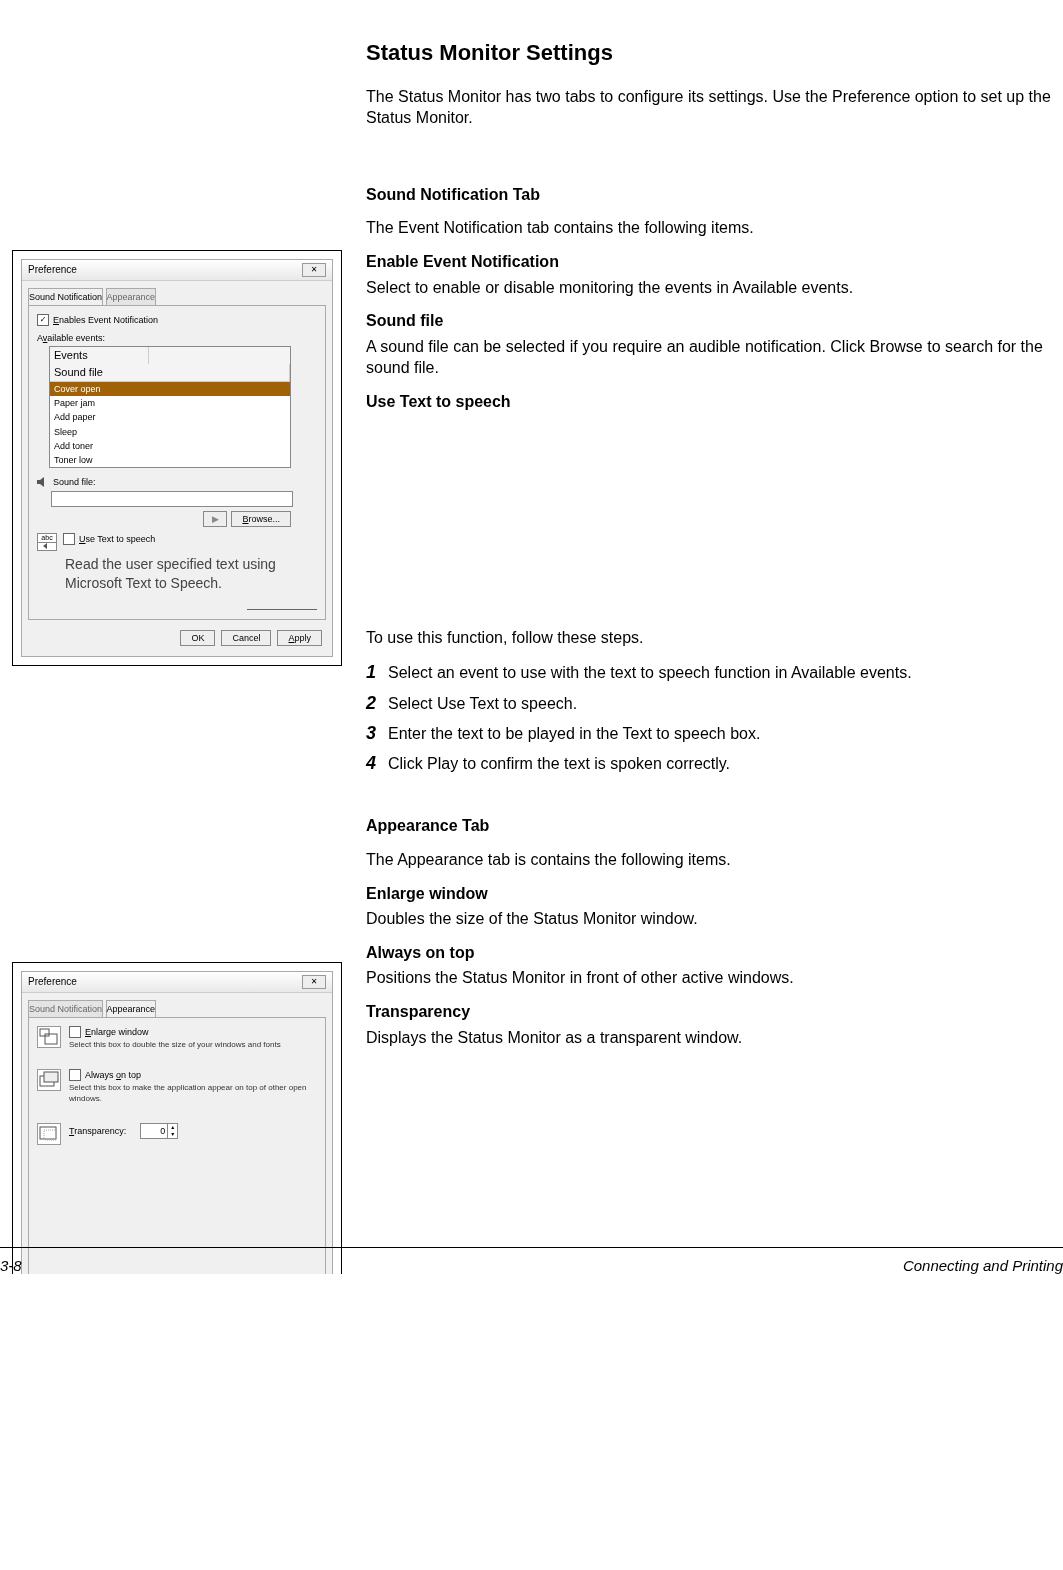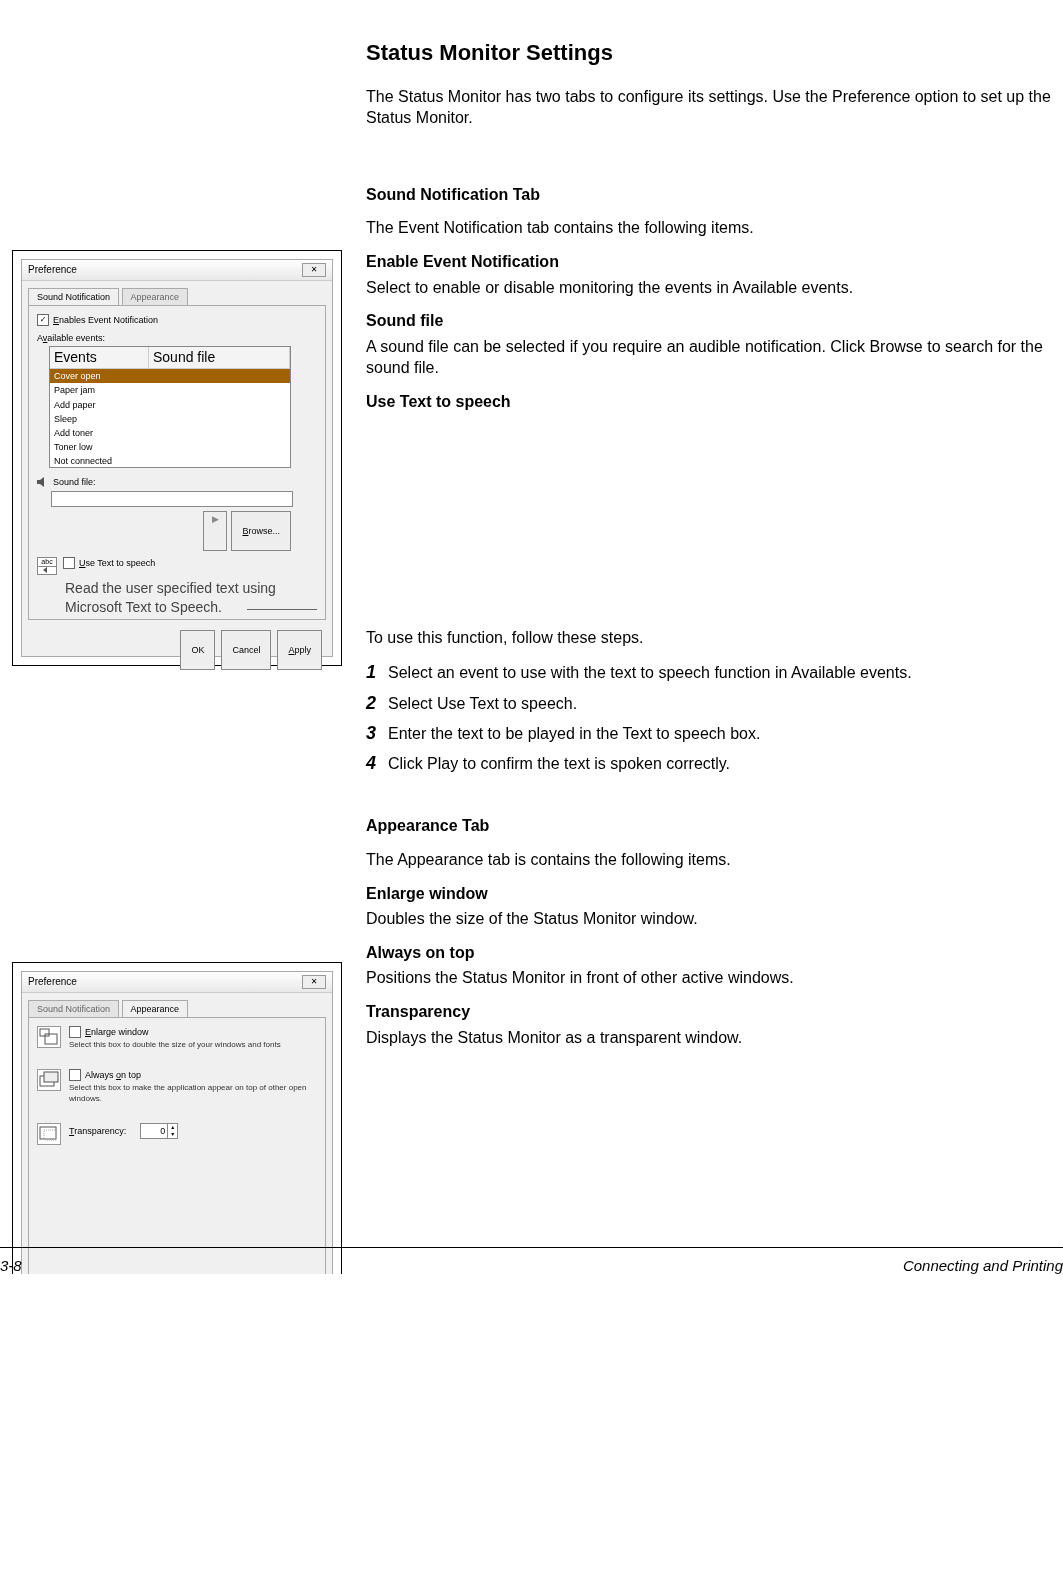--- a/index.html
+++ b/index.html
@@ -109,21 +109,21 @@
     justify-content: space-between;
     align-items:center;
   }
   .close-x {
     width:22px;height:12px;border:1px solid #999;background:#eee;
     display:flex;align-items:center;justify-content:center;font-size:8px;
   }
   .tabstrip { padding: 6px 6px 0 6px; }
   .tab {
     display:inline-block;
-    padding: 2px 8px;
+    padding: 2px 0;
     border: 1px solid #aaa;
     border-bottom: 1px solid #f0f0f0;
     background: #f0f0f0;
     position: relative;
     top:1px;
     font-size:9px;
   }
   .tab.inactive {
     border-bottom:1px solid #aaa;
     background:#e4e4e4;
@@ -138,27 +138,27 @@
     box-sizing: border-box;
     position:relative;
   }
   .tab-body-2 { height: 356px; }
   .chk { display:flex; align-items:center; gap:4px; margin-bottom:6px;}
   .chkbox { width:10px;height:10px;border:1px solid #666;background:#fff;display:flex;align-items:center;justify-content:center;font-size:8px;line-height:8px;}
   .listbox {
     border:1px solid #888; background:#fff; width: 240px; height: 120px;
     overflow:hidden;
   }
-  .listhead { display:flex; border-bottom:1px solid #ccc; background:#f4f4f4; font-size:14px;}
+  .listhead { display:flex; border-bottom:1px solid #ccc; background:#f4f4f4; font-size:11px;flex-direction:column;}
   .listhead div { padding:1px 4px; border-right:1px solid #ccc; }
   .listrow { padding:1px 4px; font-size:9px; }
   .listrow.sel { background:#a16207; color:#fff; }
   .soundfile-row { display:flex; align-items:center; gap:4px; margin-top:8px;}
   .textfield { border:1px solid #888; background:#fff; height:14px; }
-  .btn { border:1px solid #888; background:#eee; padding:13px 10px; font-size:9px; }
+  .btn { border:1px solid #888; background:#eee; padding:1px 10px; font-size:9px; }
   .dlg-btnrow { display:flex; justify-content:flex-end; gap:6px; padding:4px 10px;}
   .hint { font-size:14px; color:#444; margin-left:14px; margin-top:4px;}
   .u { text-decoration: underline; }
   .opt-row { display:flex; align-items:flex-start; gap:8px; margin-bottom:18px;}
   .opt-icon { width:22px;height:20px;border:1px solid #999;background:#fff;flex:0 0 22px; position:relative;}
   .opt-col { flex:1; }
   .opt-chk { display:flex; align-items:center; gap:4px;}
   .opt-desc { font-size:8px; color:#333; margin-top:2px;}
   .spinner { display:inline-flex; align-items:center; border:1px solid #888; background:#fff; }
   .spinner input { border:none; width:22px; font-size:9px; text-align:right; padding:0 2px;}

